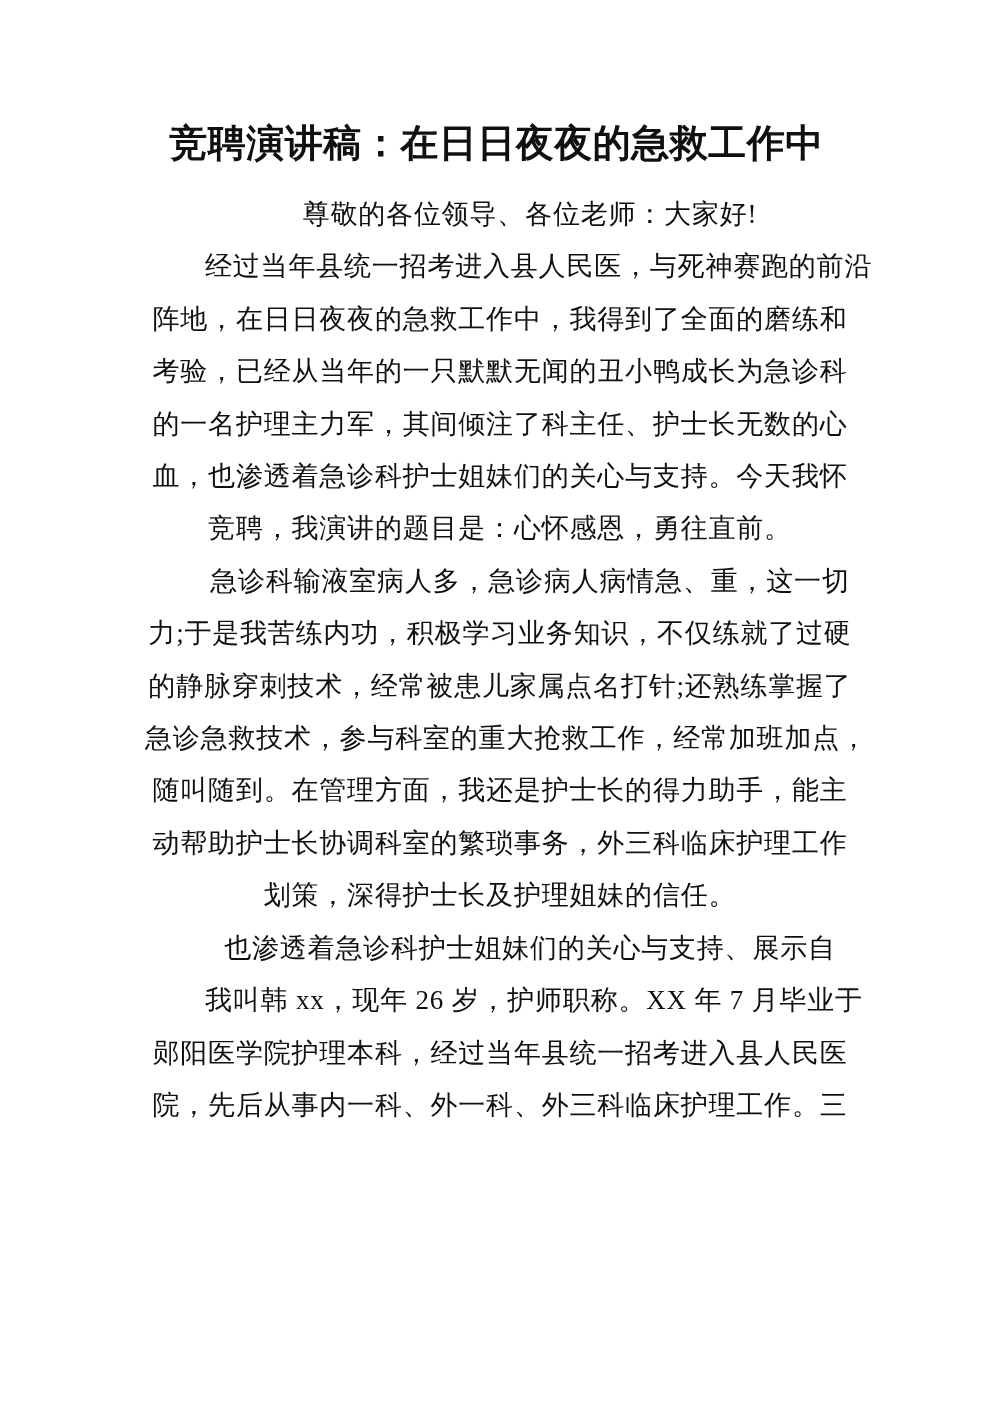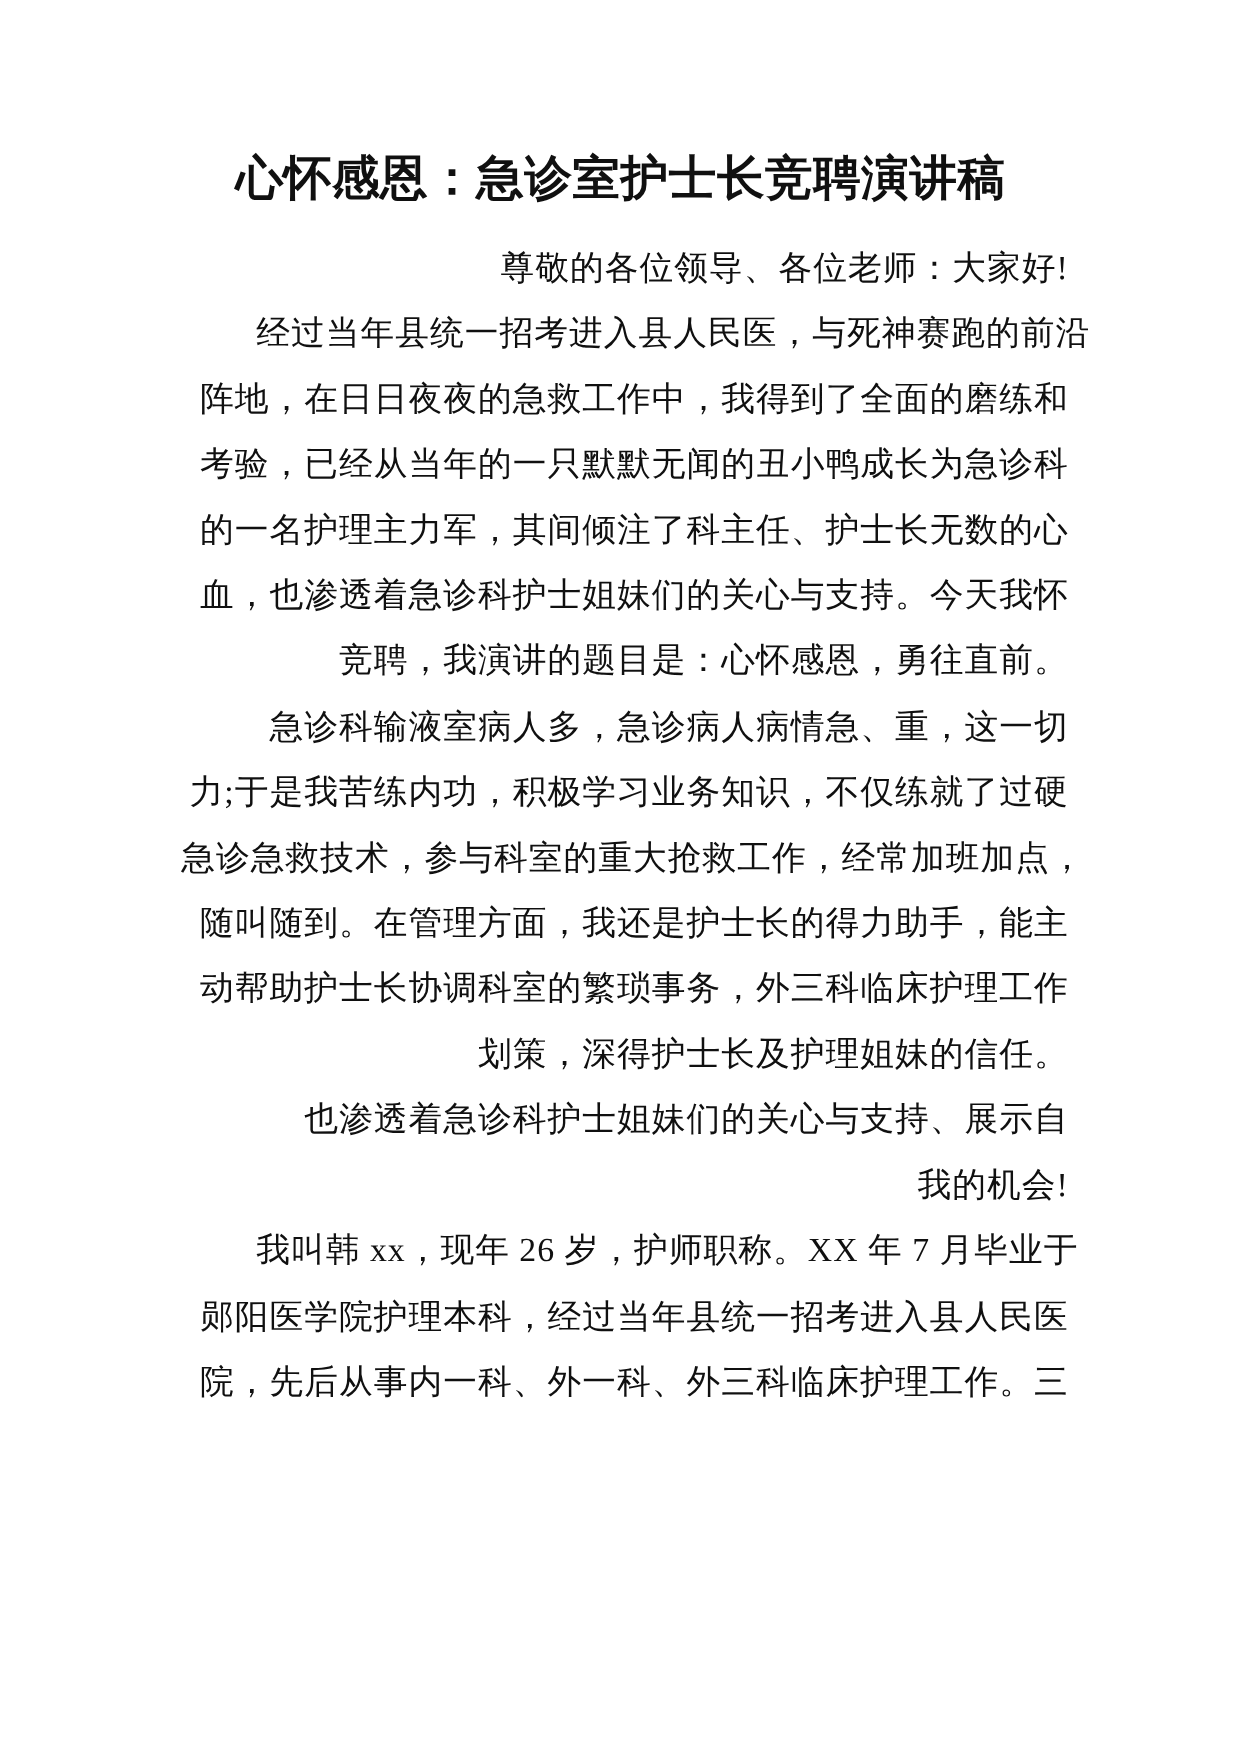--- a/index.html
+++ b/index.html
@@ -33,54 +33,54 @@
     font-size: 27px;
     line-height: 52.4px;
     letter-spacing: 0.8px;
   }
   .paragraph {
     margin: 0;
     padding: 0;
   }
   .t-line {
     white-space: nowrap;
-    text-align: right;
+    text-align: center;
   }
   .t-line.indent {
     text-indent: 60px;
   }
 </style>
 </head>
 <body>
 
 <div class="page" style="color: rgb(16, 16, 16); background: rgb(255, 255, 255);">
-  <h1 class="doc-title">心怀感恩：急诊室护士长竞聘演讲稿</h1>
+  <h1 class="doc-title">竞聘演讲稿：在日日夜夜的急救工作中</h1>
   <div class="doc-body">
       <div class="paragraph">
         <div class="t-line indent">尊敬的各位领导、各位老师：大家好!</div>
       </div>
       <div class="paragraph">
         <div class="t-line indent">经过当年县统一招考进入县人民医，与死神赛跑的前沿</div>
         <div class="t-line">阵地，在日日夜夜的急救工作中，我得到了全面的磨练和</div>
         <div class="t-line">考验，已经从当年的一只默默无闻的丑小鸭成长为急诊科</div>
         <div class="t-line">的一名护理主力军，其间倾注了科主任、护士长无数的心</div>
         <div class="t-line">血，也渗透着急诊科护士姐妹们的关心与支持。今天我怀</div>
         <div class="t-line">竞聘，我演讲的题目是：心怀感恩，勇往直前。</div>
       </div>
       <div class="paragraph">
         <div class="t-line indent">急诊科输液室病人多，急诊病人病情急、重，这一切</div>
         <div class="t-line">力;于是我苦练内功，积极学习业务知识，不仅练就了过硬</div>
+        <div class="t-line">的静脉穿刺技术，经常被患儿家属点名打针;还熟练掌握了</div>
         <div class="t-line">急诊急救技术，参与科室的重大抢救工作，经常加班加点，</div>
         <div class="t-line">随叫随到。在管理方面，我还是护士长的得力助手，能主</div>
         <div class="t-line">动帮助护士长协调科室的繁琐事务，外三科临床护理工作</div>
         <div class="t-line">划策，深得护士长及护理姐妹的信任。</div>
       </div>
       <div class="paragraph">
         <div class="t-line indent">也渗透着急诊科护士姐妹们的关心与支持、展示自</div>
-        <div class="t-line">我的机会!</div>
       </div>
       <div class="paragraph">
         <div class="t-line indent">我叫韩 xx，现年 26 岁，护师职称。XX 年 7 月毕业于</div>
         <div class="t-line">郧阳医学院护理本科，经过当年县统一招考进入县人民医</div>
         <div class="t-line">院，先后从事内一科、外一科、外三科临床护理工作。三</div>
       </div>
     </div>
 </div>
 
 </body></html>

